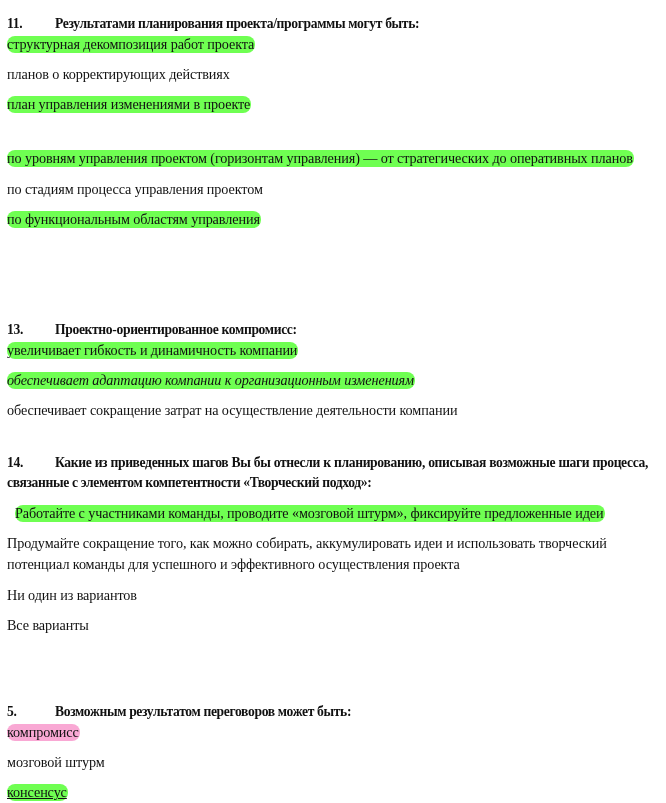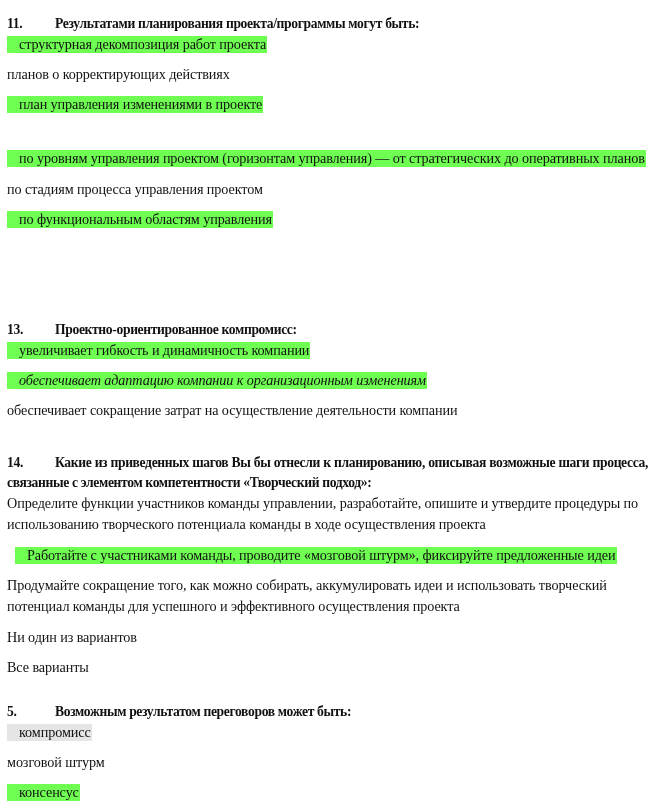--- a/index.html
+++ b/index.html
@@ -11,21 +11,21 @@
   .q { position: absolute; left: 7px; right: 18px; }
   .q-head {
     font-weight: bold; font-size: 13.6px; line-height: 20px;
     letter-spacing: -0.35px; text-align: justify;
   }
   .q-num { display: inline-block; width: 48px; }
   .opt {
     font-size: 14.2px; line-height: 20px; margin: 0;
     letter-spacing: -0.1px;
   }
-  .hl { background: #6fff52; display: inline; box-decoration-break: clone; -webkit-box-decoration-break: clone; padding: 0 1px 1px 12px; }
+  .hl { background: #6fff52; display: inline; box-decoration-break: clone; -webkit-box-decoration-break: clone; padding: 0 1px 1px 0; border-radius: 8px; }
   .gap { height: 10px; }
 </style>
 </head>
 <body>
 
 <div class="q" style="top:14px;">
   <div class="q-head"><span class="q-num">11.</span><span>Результатами планирования проекта/программы могут быть:</span></div>
   <p class="opt"><span class="hl" style="background: rgb(111, 255, 82);">структурная декомпозиция работ проекта</span></p>
   <div class="gap"></div>
   <p class="opt"><span>планов о корректирующих действиях</span></p>
@@ -45,31 +45,30 @@
   <div class="q-head"><span class="q-num">13.</span><span>Проектно-ориентированное компромисс:</span></div>
   <p class="opt"><span class="hl" style="background: rgb(111, 255, 82);">увеличивает гибкость и динамичность компании</span></p>
   <div class="gap"></div>
   <p class="opt"><span class="hl" style="background: rgb(111, 255, 82); font-style: italic;">обеспечивает адаптацию компании к организационным изменениям</span></p>
   <div class="gap"></div>
   <p class="opt"><span>обеспечивает сокращение затрат на осуществление деятельности компании</span></p>
 </div>
 
 <div class="q" style="top:453px;">
   <div class="q-head"><span class="q-num">14.</span><span>Какие из приведенных шагов Вы бы отнесли к планированию, описывая возможные шаги процесса, связанные с элементом компетентности «Творческий подход»:</span></div>
-  <p class="opt" style="line-height:21px;"><span>Определите функции участников команды управлении, разработайте, опишите и утвердите процедуры по использованию творческого потенциала команды в ходе осуществления проекта</span></p>
   <div class="gap"></div>
   <p class="opt"><span class="hl" style="background: rgb(111, 255, 82); margin-left: 8px;">Работайте с участниками команды, проводите «мозговой штурм», фиксируйте предложенные идеи</span></p>
   <div class="gap"></div>
   <p class="opt" style="line-height:21px;"><span>Продумайте сокращение того, как можно собирать, аккумулировать идеи и использовать творческий потенциал команды для успешного и эффективного осуществления проекта</span></p>
   <div class="gap"></div>
   <p class="opt"><span>Ни один из вариантов</span></p>
   <div class="gap"></div>
   <p class="opt"><span>Все варианты</span></p>
 </div>
 
 <div class="q" style="top:702px;">
   <div class="q-head"><span class="q-num">5.</span><span>Возможным результатом переговоров может быть:</span></div>
-  <p class="opt"><span class="hl" style="background: #e5e5e5;">компромисс</span></p>
+  <p class="opt"><span class="hl" style="background: #f9a8d4;">компромисс</span></p>
   <div class="gap"></div>
   <p class="opt"><span>мозговой штурм</span></p>
   <div class="gap"></div>
-  <p class="opt"><span class="hl" style="background: rgb(111, 255, 82);">консенсус</span></p>
+  <p class="opt"><span class="hl" style="background: rgb(111, 255, 82); text-decoration: underline;">консенсус</span></p>
 </div>
 
 </body></html>

